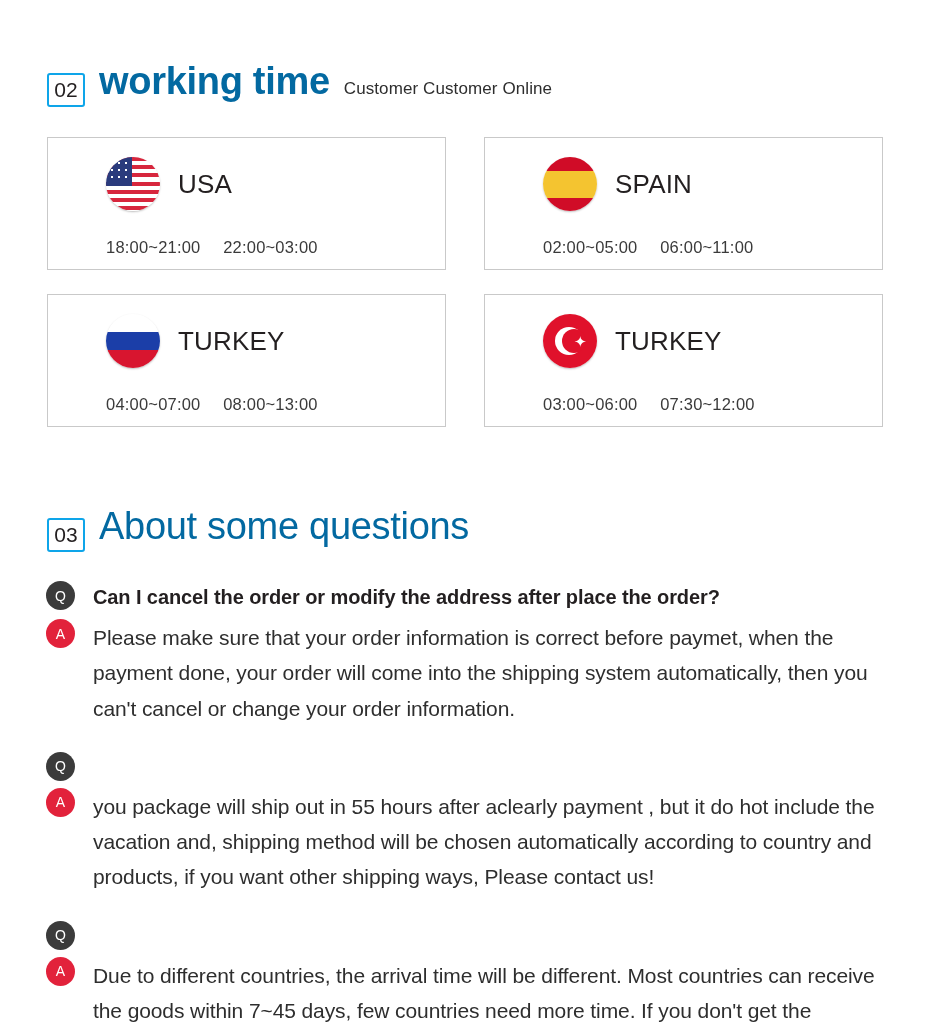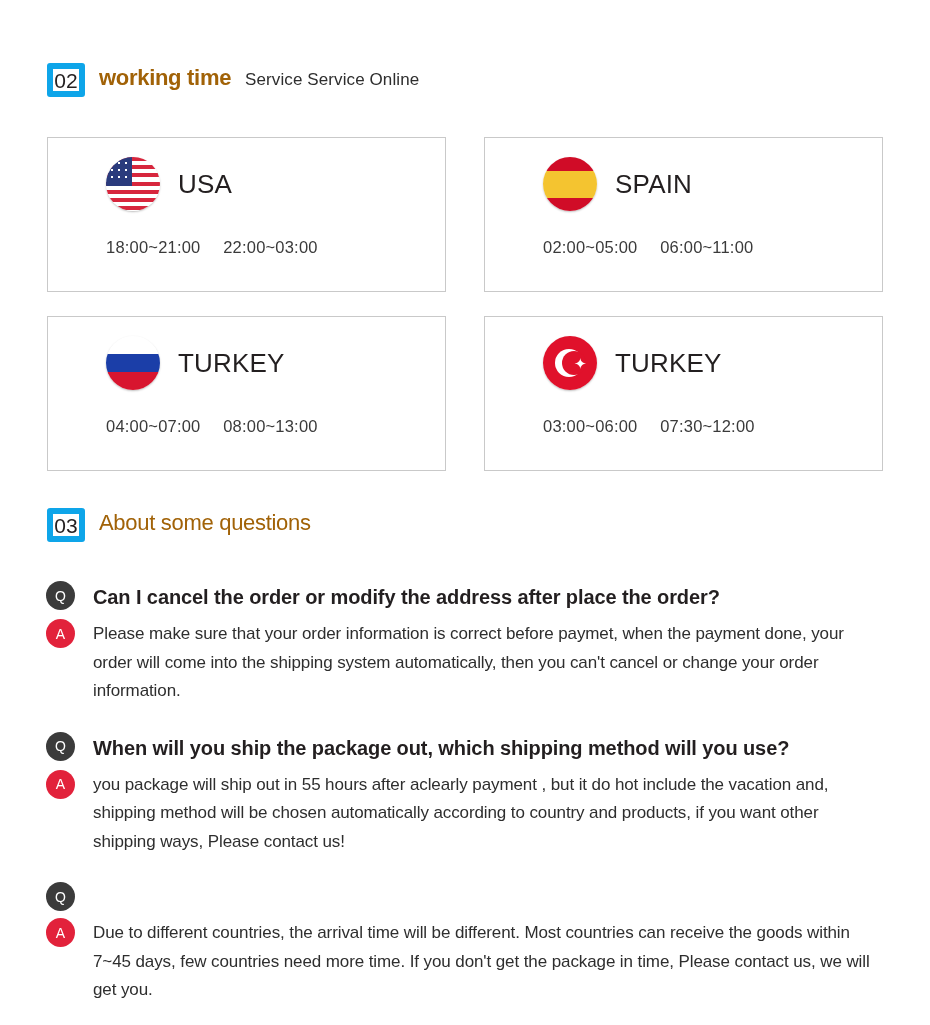--- a/index.html
+++ b/index.html
@@ -22,36 +22,36 @@
     display: flex;
     align-items: baseline;
     gap: 14px;
   }
   .sec-num {
     display: inline-flex;
     align-items: center;
     justify-content: center;
     width: 38px;
     height: 34px;
-    border: 6px solid #0ea5e9;
+    border: 2px solid #0ea5e9;
     border-radius: 3px;
     font-size: 21px;
     font-weight: 400;
     letter-spacing: 0px;
     line-height: 1;
     color: #231f20;
     flex: none;
     position: relative;
     top: 3px;
   }
   .sec-title {
-    font-size: 22px;
+    font-size: 38px;
     font-weight: 400;
     letter-spacing: -0.3px;
-    color: #a16207;
+    color: #0369a1;
   }
   .sec-sub {
     font-size: 17px;
     font-weight: 400;
     color: #2e2e2e;
     letter-spacing: 0.1px;
   }
 
   #working-time-header {
     position: absolute;
@@ -66,21 +66,21 @@
     left: 47px;
     top: 137px;
     width: 836px;
     display: grid;
     grid-template-columns: 399px 399px;
     grid-column-gap: 38px;
     grid-row-gap: 24px;
   }
   .time-card {
     border: 1px solid #c9c9c9;
-    height: 155px;
+    height: 133px;
     padding: 14px 0 0 0;
     position: relative;
     background: #fff;
   }
   .card-top {
     display: flex;
     align-items: center;
     padding-left: 58px;
     height: 64px;
   }
@@ -204,36 +204,36 @@
     margin-left: 18px;
     font-size: 20px;
     font-weight: 700;
     color: #231f20;
     line-height: 1.45;
     letter-spacing: -0.1px;
     padding-top: 3px;
   }
   .a-text {
     margin-left: 18px;
-    font-size: 17px;
+    font-size: 21px;
     font-weight: 400;
     color: #2e2e2e;
     line-height: 1.68;
     letter-spacing: -0.1px;
     padding-top: 2px;
     max-width: 790px;
   }
 </style>
 </head>
 <body>
 
 <div class="section-header" id="working-time-header">
   <span class="sec-num">02</span>
   <span class="sec-title">working time</span>
-  <span class="sec-sub">Service Service Online</span>
+  <span class="sec-sub">Customer Customer Online</span>
 </div>
 
 <div id="cards">
 
   <div class="time-card">
     <div class="card-top">
       <span class="flag">
         <span class="flag-usa-stripes"></span>
         <span class="flag-usa-canton"></span>
       </span>
@@ -303,21 +303,20 @@
     </div>
     <div class="qa-row">
       <span class="badge badge-a">A</span>
       <span class="a-text">Please make sure that your order information is correct before paymet, when the payment done, your order will come into the shipping system automatically, then you can't cancel or change your order information.</span>
     </div>
   </div>
 
   <div class="faq-block">
     <div class="qa-row">
       <span class="badge badge-q">Q</span>
-      <span class="q-text">When will you ship the package out, which shipping method will you use?</span>
     </div>
     <div class="qa-row">
       <span class="badge badge-a">A</span>
       <span class="a-text">you package will ship out in 55 hours after aclearly payment , but it do hot include the vacation and, shipping method will be chosen automatically according to country and products, if you want other shipping ways, Please contact us!</span>
     </div>
   </div>
 
   <div class="faq-block">
     <div class="qa-row">
       <span class="badge badge-q">Q</span>

